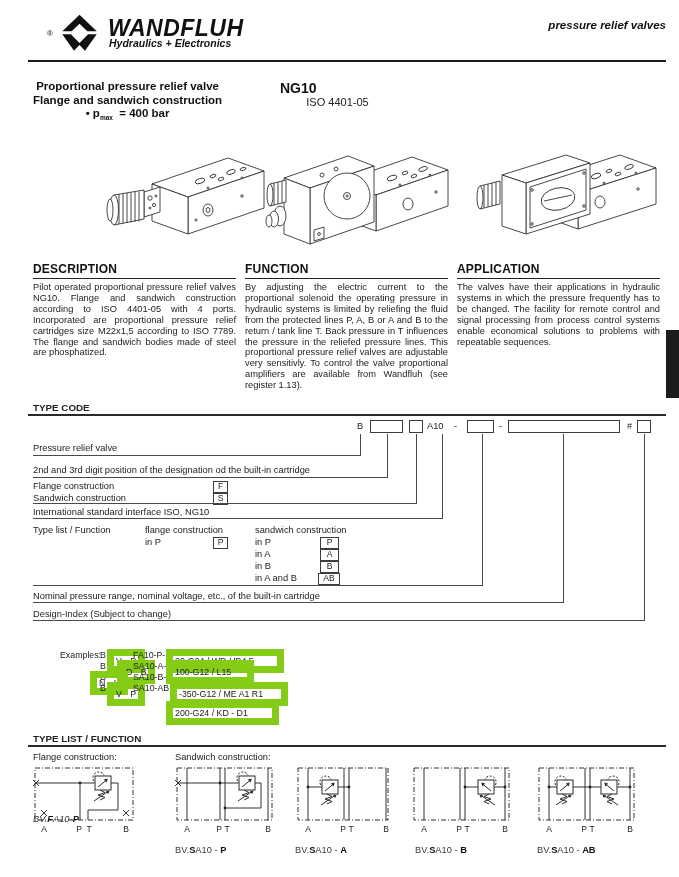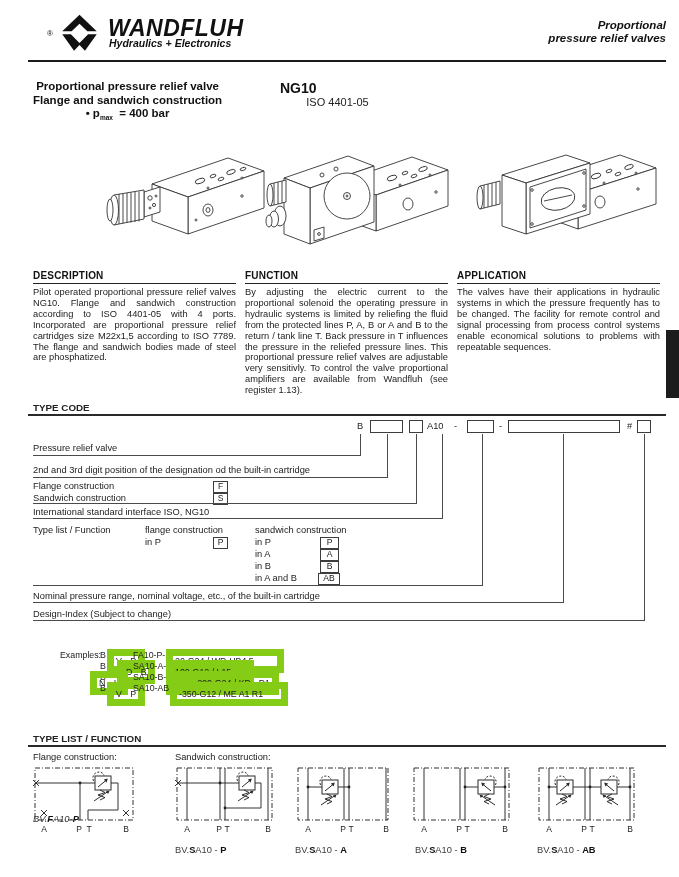--- a/index.html
+++ b/index.html
@@ -13,21 +13,21 @@
   .doc-title{font-size:11.5px;font-weight:bold;font-style:italic;text-align:right;line-height:13px;color:#111;}
   .rule{background:#1b1b1b;height:2px;}
   .thin-rule{background:#2a2a2a;height:1.5px;}
   
   .pg-title{font-size:11.5px;font-weight:bold;line-height:13.5px;color:#111;text-align:center;}
   .ng{font-size:14px;font-weight:bold;text-align:left;color:#111;}
   .iso{font-size:11px;text-align:center;color:#222;}
   sub.mx{font-size:6.5px;}
   
   .col{width:203px;}
-  .col h3{margin:8px 0 3px 0;font-size:10px;letter-spacing:.2px;border-bottom:1.5px solid #222;
+  .col h3{margin:0 0 3px 0;font-size:12px;letter-spacing:.2px;border-bottom:1.5px solid #222;
           padding-bottom:2px;color:#111;}
   .col p{margin:0;font-size:9.3px;line-height:10.9px;text-align:justify;color:#222;}
   
   .tc-text{font-size:9.3px;color:#222;}
   .hline{height:1px;background:#4a4a4a;}
   .vline{width:1px;background:#4a4a4a;}
   .cbox{border:1px solid #3d3d3d;background:#fff;height:11px;}
   .sbox{border:1px solid #3d3d3d;background:#fff;font-size:8.6px;line-height:9px;
         text-align:center;color:#222;padding:0 1px;min-width:11px;height:10px;}
   .codechar{font-size:9.3px;color:#222;}
@@ -66,21 +66,20 @@
 
   <svg class="abs" style="left:56px;top:11px" width="47" height="42" viewBox="0 0 60 52">
     <path d="M8,25 L30,4 L52,25 L40,25 L30,15.5 L20,25 Z" fill="#111"></path>
     <path d="M8,29 L19,29 L30,40 L41,29 L52,29 L37,50 L30,42.5 L23,50 L8,29 Z" fill="#111"></path>
   </svg>
 
   <span class="abs brand nowrap" style="left:108px;top:15px;">WANDFLUH</span>
   <span class="abs tagline nowrap" style="left:109px;top:37px;">Hydraulics + Electronics</span>
 
   <div class="abs doc-title" style="right:13px;top:19px;width:220px;">
-    <div>Proportional</div>
     <div>pressure relief valves</div>
   </div>
 
   <div class="abs rule" style="left:28px;top:60px;width:638px;"></div>
 
   <div class="abs pg-title" style="left:33px;top:80px;">
     <div>Proportional pressure relief valve</div>
     <div>Flange and sandwich construction</div>
     <div class="nowrap"><span>• p</span><sub class="mx">max</sub>&nbsp;&nbsp;<span>=  400 bar</span></div>
   </div>
@@ -264,21 +263,21 @@
   <div class="abs ex-box" style="left:166px;top:649px;width:100px;">20-G24 / WD-HB4,5</div>
 
   <span class="abs ex-text" style="left:100px;top:661px;">B</span>
   <div class="abs ex-box pairbox" style="left:117px;top:660px;width:20px;">D B</div>
   <span class="abs ex-text" style="left:133px;top:661px;">SA10-A-</span>
   <div class="abs ex-box" style="left:166px;top:660px;width:70px;">100-G12 / L15</div>
 
   <span class="abs ex-text" style="left:100px;top:672px;">B</span>
   <div class="abs ex-box pairbox" style="left:90px;top:671px;width:20px;">N I</div>
   <span class="abs ex-text" style="left:133px;top:672px;">SA10-B-</span>
-  <div class="abs ex-box" style="left:166px;top:671px;width:95px;text-align:right;">200-G24 / KD - D1</div>
+  <div class="abs ex-box" style="left:166px;top:701px;width:95px;">200-G24 / KD - D1</div>
 
   <span class="abs ex-text" style="left:100px;top:683px;">B</span>
   <div class="abs ex-box pairbox" style="left:107px;top:682px;width:20px;">V P</div>
   <span class="abs ex-text" style="left:133px;top:683px;">SA10-AB</span>
   <div class="abs ex-box" style="left:170px;top:682px;width:100px;">-350-G12 / ME A1 R1</div>
 
   <span class="abs tc-text" style="left:33px;top:733px;font-weight:bold;font-size:9.8px;">TYPE LIST / FUNCTION</span>
   <div class="abs thin-rule" style="left:28px;top:745px;width:638px;"></div>
 
   <span class="abs constr-label" style="left:33px;top:752px;">Flange construction:</span>

